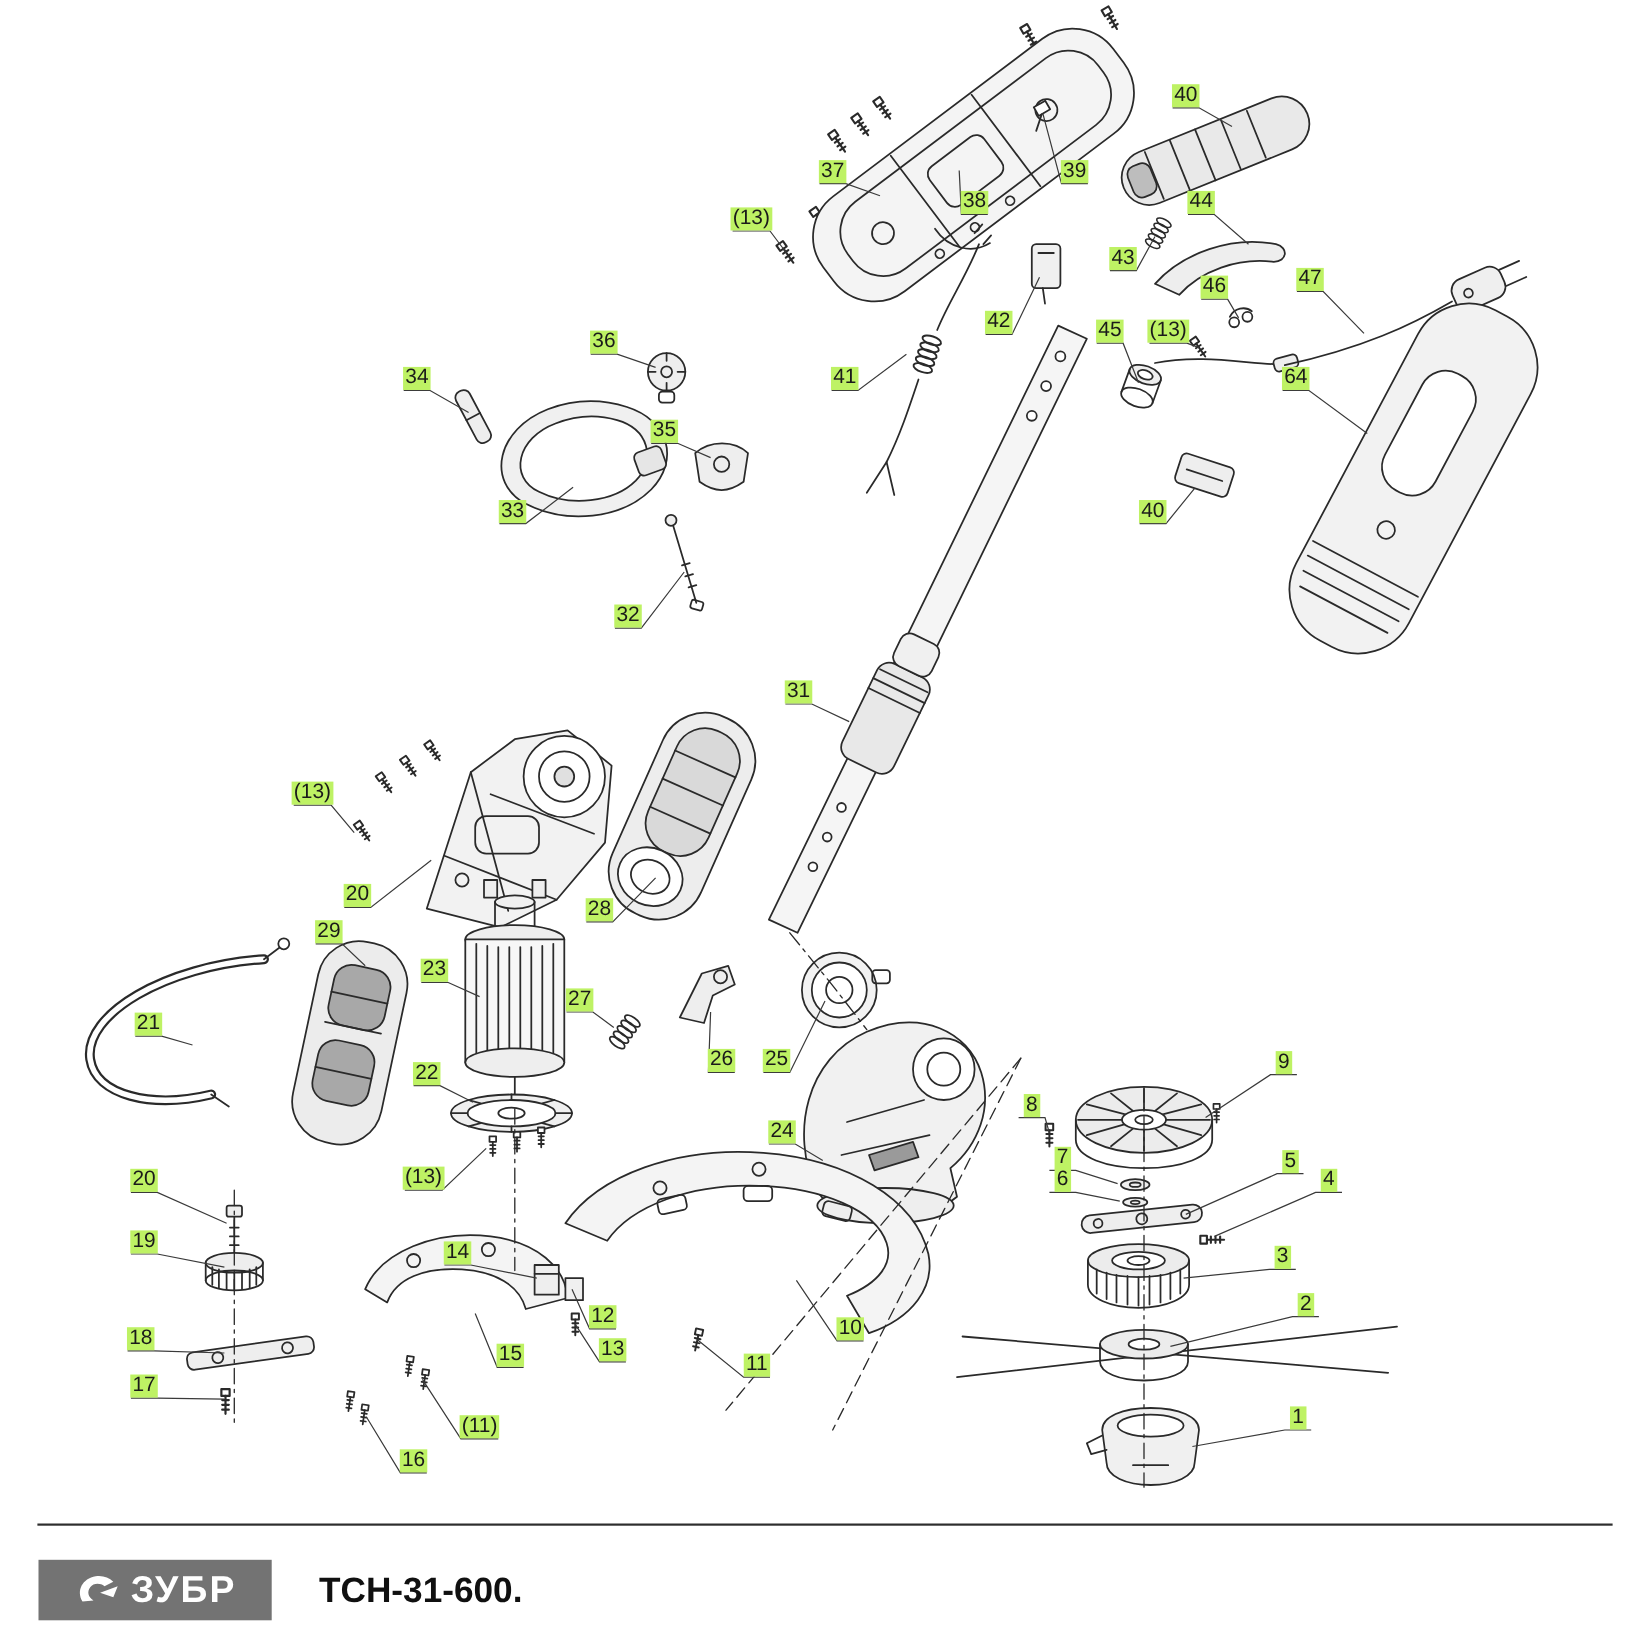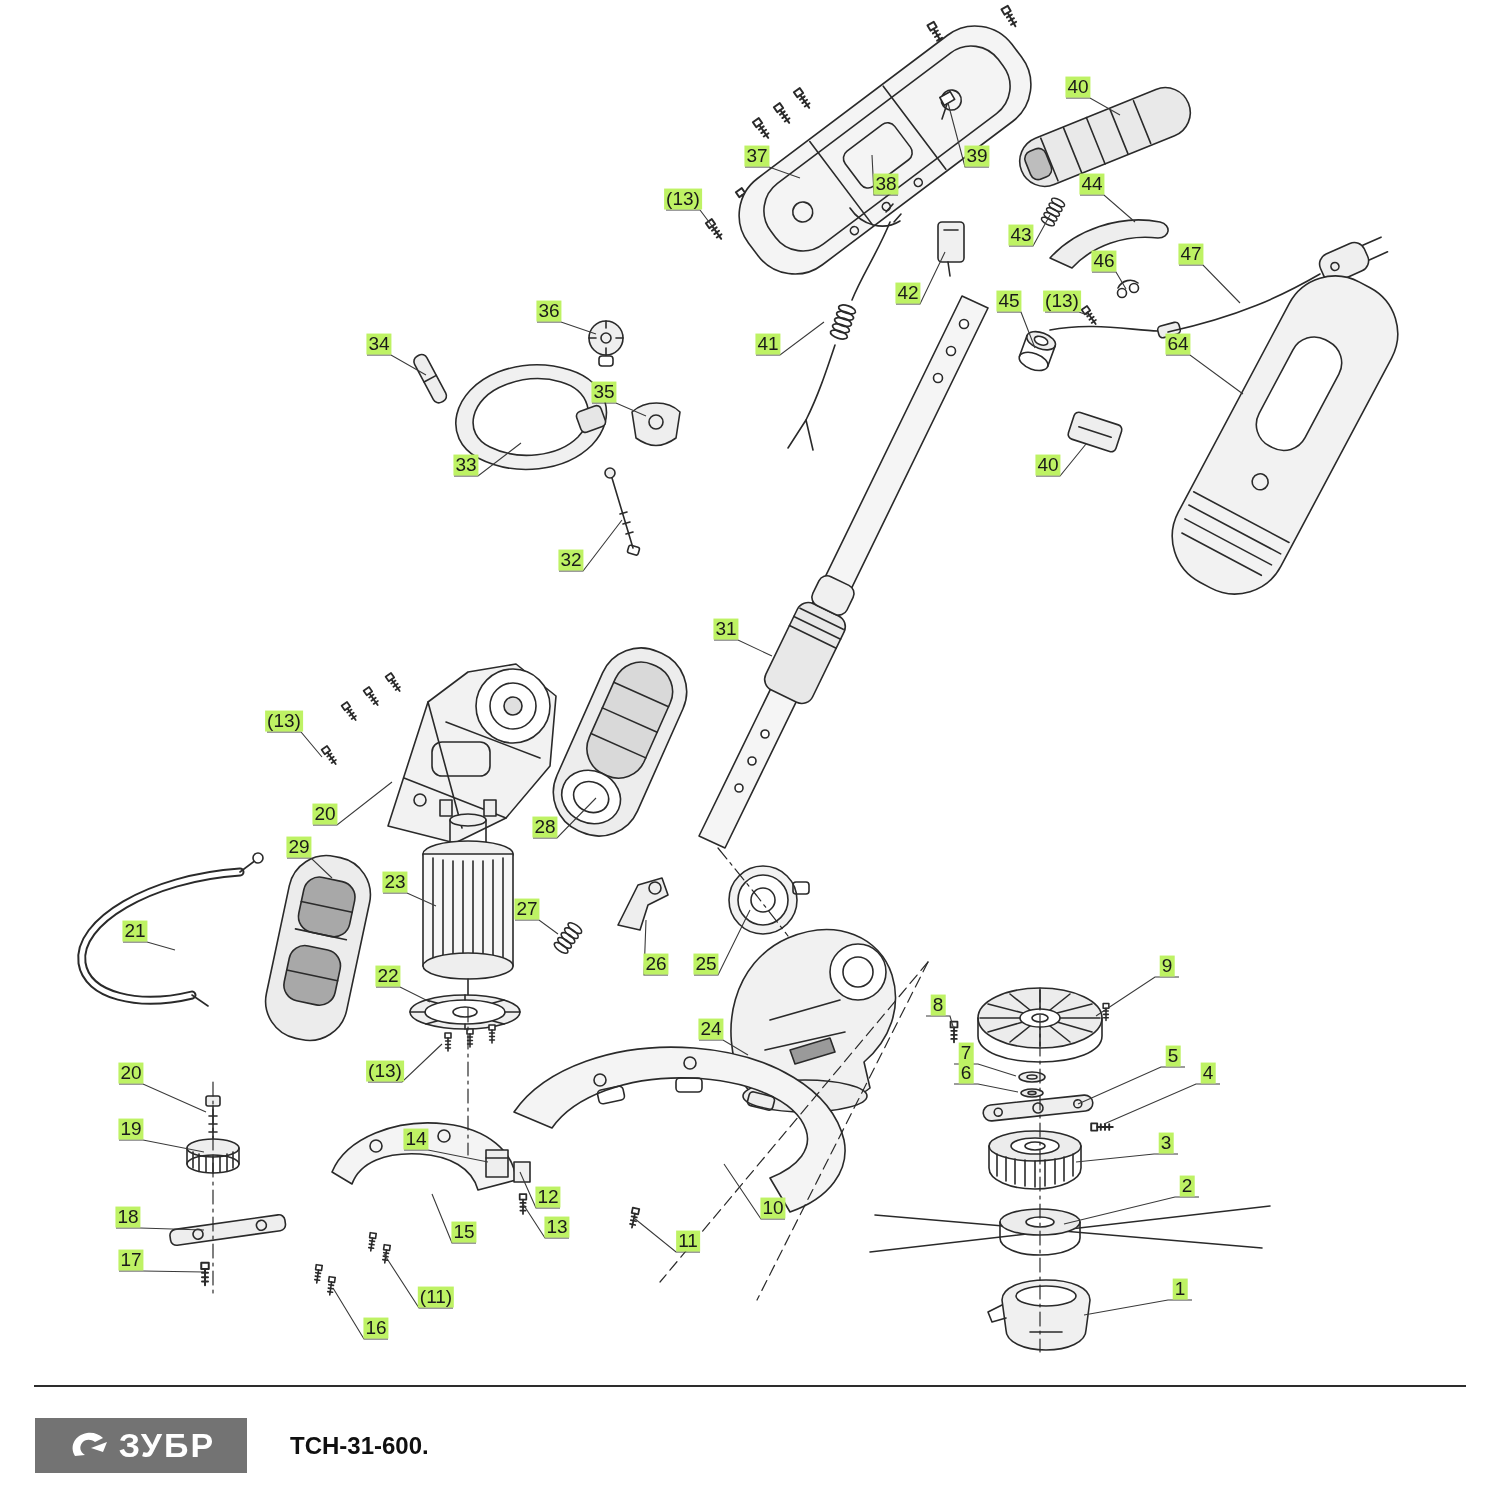--- a/index.html
+++ b/index.html
@@ -31,21 +31,21 @@
     position: absolute; left: 35px; top: 33px; width: 212px; height: 55px;
     background: #737373;
     display: flex; align-items: center; justify-content: center; gap: 8px;
   }
   .brand-text {
     color: #ffffff; font-weight: bold; font-size: 34px; letter-spacing: 2px;
   }
   .caption {
     position: absolute; left: 290px; top: 33px; height: 55px;
     display: flex; align-items: center; gap: 10px;
-    font-size: 24px; color: #3d3d3d;
+    font-size: 32px; color: #3d3d3d;
   }
   .caption .model { font-weight: bold; color: #101010; }
 </style>
 </head>
 <body>
 
 <div class="diagram-wrap">
 <svg class="diagram" width="1500" height="1385" viewBox="0 0 1500 1385">
   <defs>
     <g id="screw">

